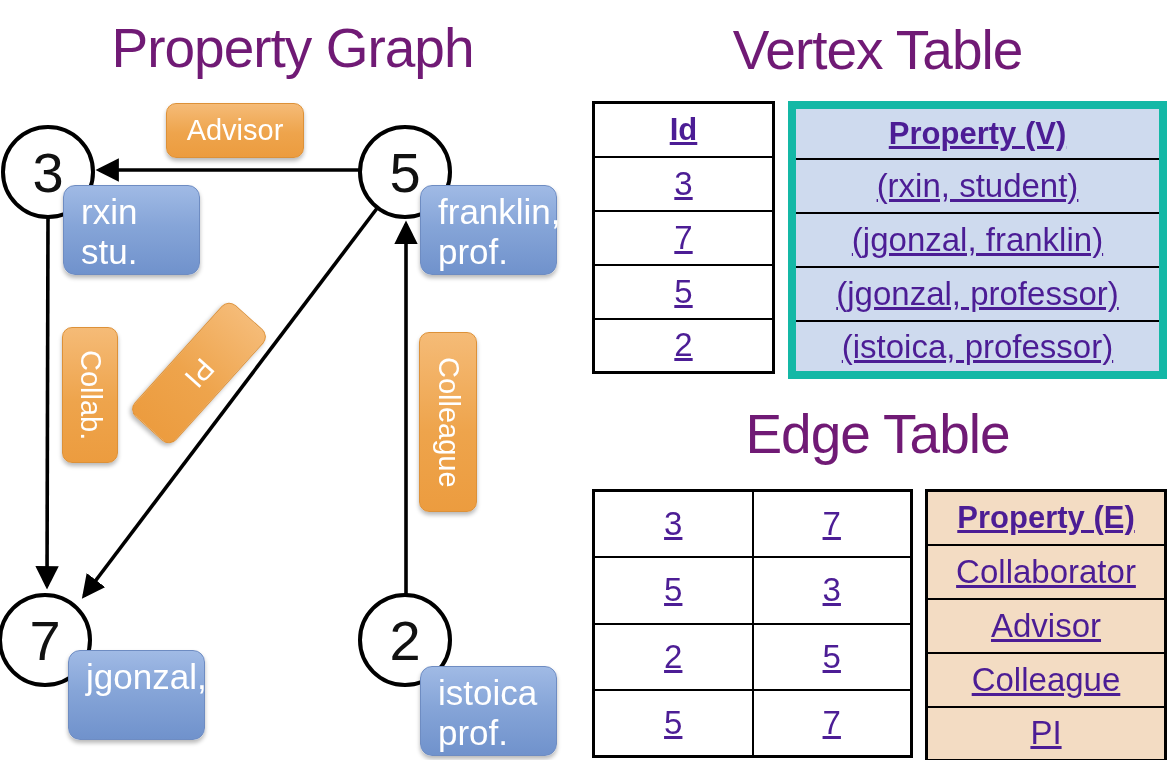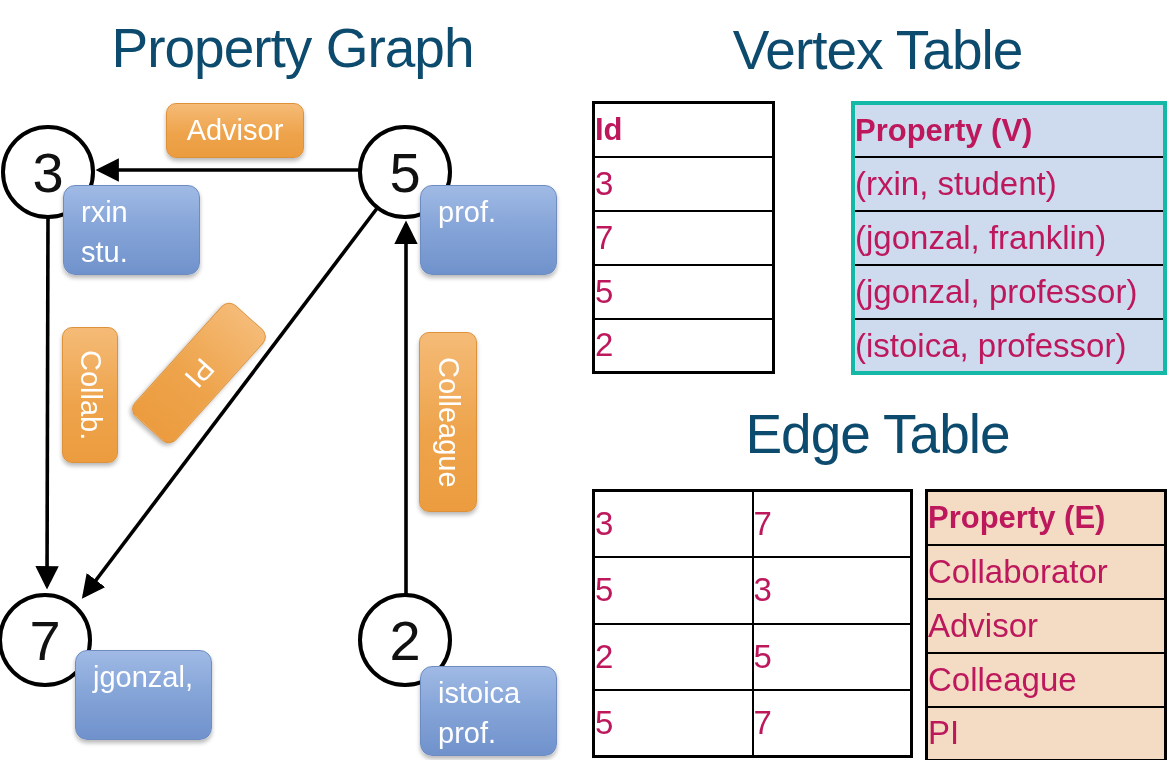--- a/index.html
+++ b/index.html
@@ -5,21 +5,21 @@
   * { margin: 0; padding: 0; box-sizing: border-box; }
   html, body { background: #ffffff; }
   body { font-family: "Liberation Sans", sans-serif; }
   .canvas {
     position: relative; width: 1170px; height: 760px;
     background: #ffffff; overflow: hidden;
   }
   
   .big-title {
     position: absolute; text-align: center;
-    font-size: 55px; font-weight: 400; color: #0c4a6e;
+    font-size: 55px; font-weight: 400; color: #701a75;
     letter-spacing: -1px; white-space: nowrap;
   }
   .title-graph  { left: 0;   top: 16px;  width: 585px; }
   .title-vertex { left: 585px; top: 18px;  width: 585px; }
   .title-edge   { left: 585px; top: 402px; width: 585px; }
 
   
   .graph-svg { position: absolute; left: 0; top: 0; }
   .node-num {
     position: absolute; width: 90px; height: 90px;
@@ -43,43 +43,43 @@
   .lab-advisor   { left: 166px; top: 103px; width: 138px; height: 55px; }
   .lab-collab    { left: 62px;  top: 327px; width: 56px;  height: 136px; }
   .lab-pi        { left: 171px; top: 298px; width: 56px;  height: 150px; transform: rotate(42deg); }
   .lab-colleague { left: 419px; top: 332px; width: 58px;  height: 180px; }
   .vtext { writing-mode: vertical-rl; }
 
   .vlabel {
     position: absolute; width: 137px; height: 90px;
     background: linear-gradient(180deg, #a0bae5 0%, #86a5d8 45%, #7092cc 100%);
     border: 1px solid #6e8cc2; border-radius: 12px;
-    color: #ffffff; font-size: 29px; line-height: 40px;
+    color: #ffffff; font-size: 35px; line-height: 40px;
     padding: 6px 0 0 17px;
     box-shadow: 0 3px 4px rgba(0,0,0,0.28);
   }
   .vl-rxin     { left: 63px;  top: 185px; }
   .vl-franklin { left: 420px; top: 185px; }
-  .vl-jgonzal  { left: 75px;  top: 650px; }
+  .vl-jgonzal  { left: 68px;  top: 650px; }
   .vl-istoica  { left: 420px; top: 666px; }
 
   
   .table-wrap { position: absolute; display: flex; justify-content: space-between; }
   .vertex-wrap { left: 592px; top: 101px; width: 575px; height: 270px; }
   .edge-wrap   { left: 592px; top: 489px; width: 575px; height: 269px; }
 
   table { border-collapse: collapse; table-layout: fixed; }
   td {
-    border: 2px solid #000; text-align: left; vertical-align: middle;
-    font-size: 33px; color: #be185d; height: 54px; padding: 0;
-    overflow: hidden; white-space: nowrap;
+    border: 2px solid #000; text-align: center; vertical-align: middle;
+    font-size: 33px; color: #4c1d95; height: 54px; padding: 0;
+    overflow: hidden; white-space: nowrap; text-decoration: underline;
   }
   tr.hdr td { font-weight: 700; font-size: 31px; }
   .t-id    { width: 183px; border: 3px solid #000; }
-  .t-propv { width: 316px; border: 4px solid #14b8a6; }
+  .t-propv { width: 379px; border: 8px solid #14b8a6; }
   .t-srcdst{ width: 321px; border: 3px solid #000; }
   .t-prope { width: 242px; border: 3px solid #000; }
   .bg-blue  td { background: #cedaee; }
   .bg-peach td { background: #f3dcc3; }
 </style>
 </head>
 <body>
 
 <div class="canvas">
 
@@ -124,20 +124,21 @@
   </div>
   <div class="elabel lab-colleague">
     <span class="vtext">Colleague</span>
   </div>
 
   <div class="vlabel vl-rxin">
     <div>rxin</div>
     <div>stu.</div>
   </div>
   <div class="vlabel vl-franklin">
+    <div>franklin,</div>
     <div>prof.</div>
   </div>
   <div class="vlabel vl-jgonzal">
     <div>jgonzal,</div>
   </div>
   <div class="vlabel vl-istoica">
     <div>istoica</div>
     <div>prof.</div>
   </div>
 

